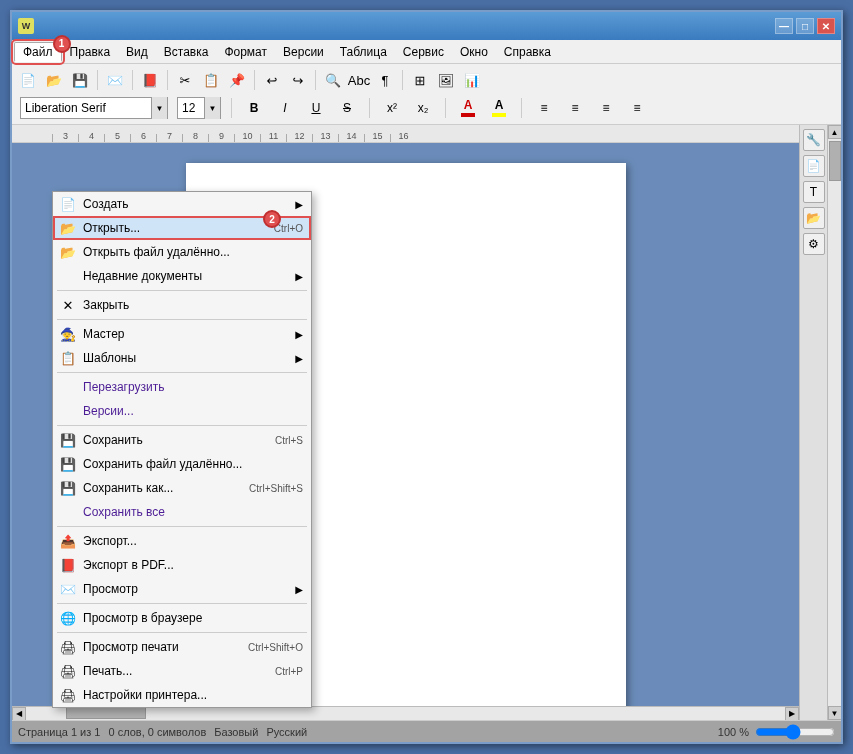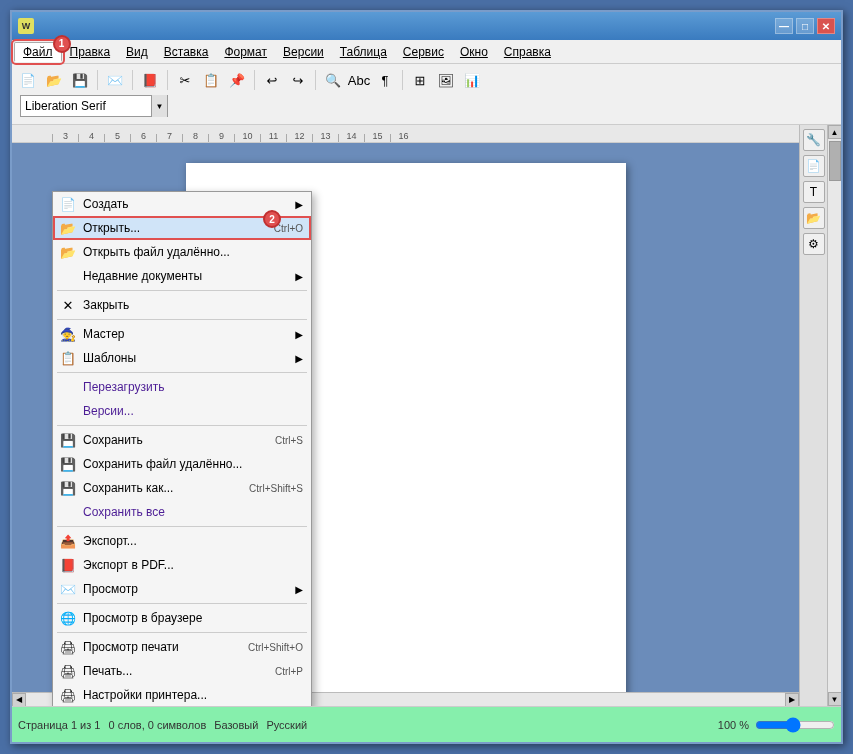--- a/index.html
+++ b/index.html
@@ -62,21 +62,20 @@
       align-items: center;
       padding: 0 2px;
       border-bottom: 1px solid #ccc;
     }
     .menu-item {
       padding: 2px 8px;
       cursor: pointer;
       border-radius: 2px;
       font-size: 12px;
       color: #000;
-      text-decoration: underline;
     }
     .menu-item.active {
       background: #ffffff;
       border: 1px solid #aaa;
       border-bottom: 1px solid #fff;
       outline: 2px solid #e05050;
       outline-offset: 1px;
     }
 
     
@@ -255,22 +254,22 @@
     }
     .scroll-thumb {
       width: 12px; height: 40px;
       background: #b0b0b0;
       border: 1px solid #999;
       margin: 2px auto;
     }
 
     
     .status-bar {
-      height: 36px;
-      background: #86efac;
+      height: 22px;
+      background: #a3a3a3;
       border-top: 1px solid #ccc;
       display: flex;
       align-items: center;
       padding: 0 6px;
       font-size: 11px;
       color: #333;
       gap: 8px;
     }
     .status-right {
       margin-left: auto;
@@ -289,25 +288,24 @@
       border: 2px solid #c03030;
     }
 
     
     .app-container {
       position: relative;
     }
 
     .format-toolbar {
       display: flex;
-      align-items: flex-start;
+      align-items: center;
       height: 28px;
-      gap: 16px;
+      gap: 7px;
       padding: 1px 4px;
-      flex-direction: column;
     }
     .format-btn {
       min-width: 24px; height: 22px;
       border: 1px solid transparent;
       background: transparent;
       cursor: pointer;
       display: flex; align-items: center; justify-content: center;
       font-size: 12px;
       padding: 0 3px;
       border-radius: 2px;

